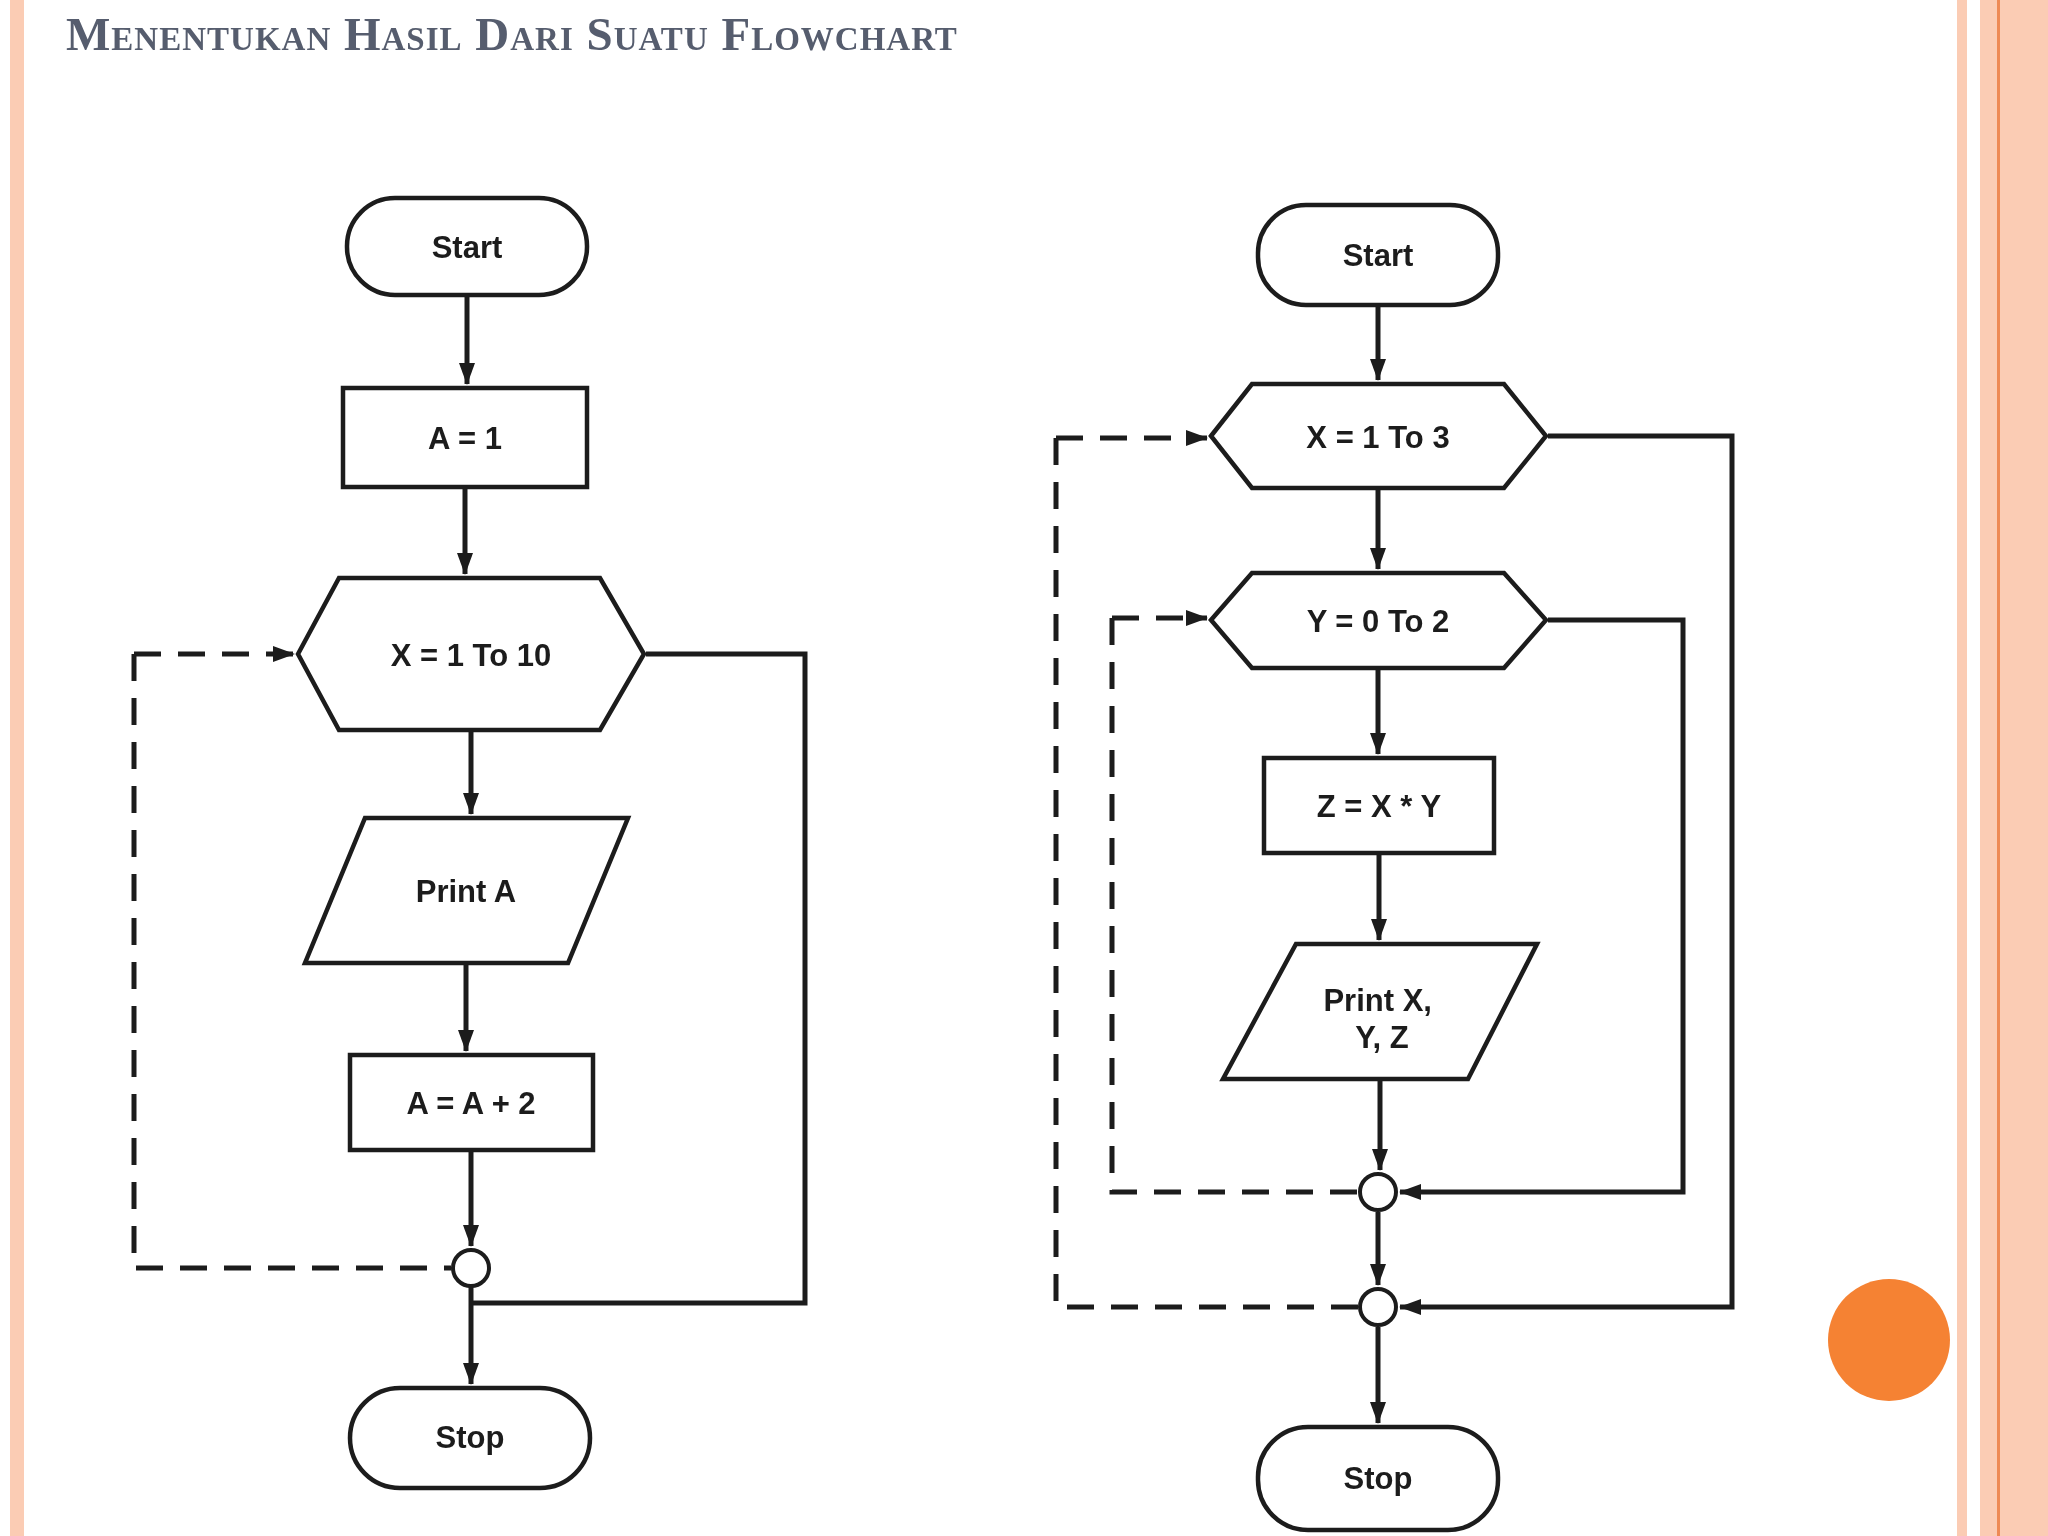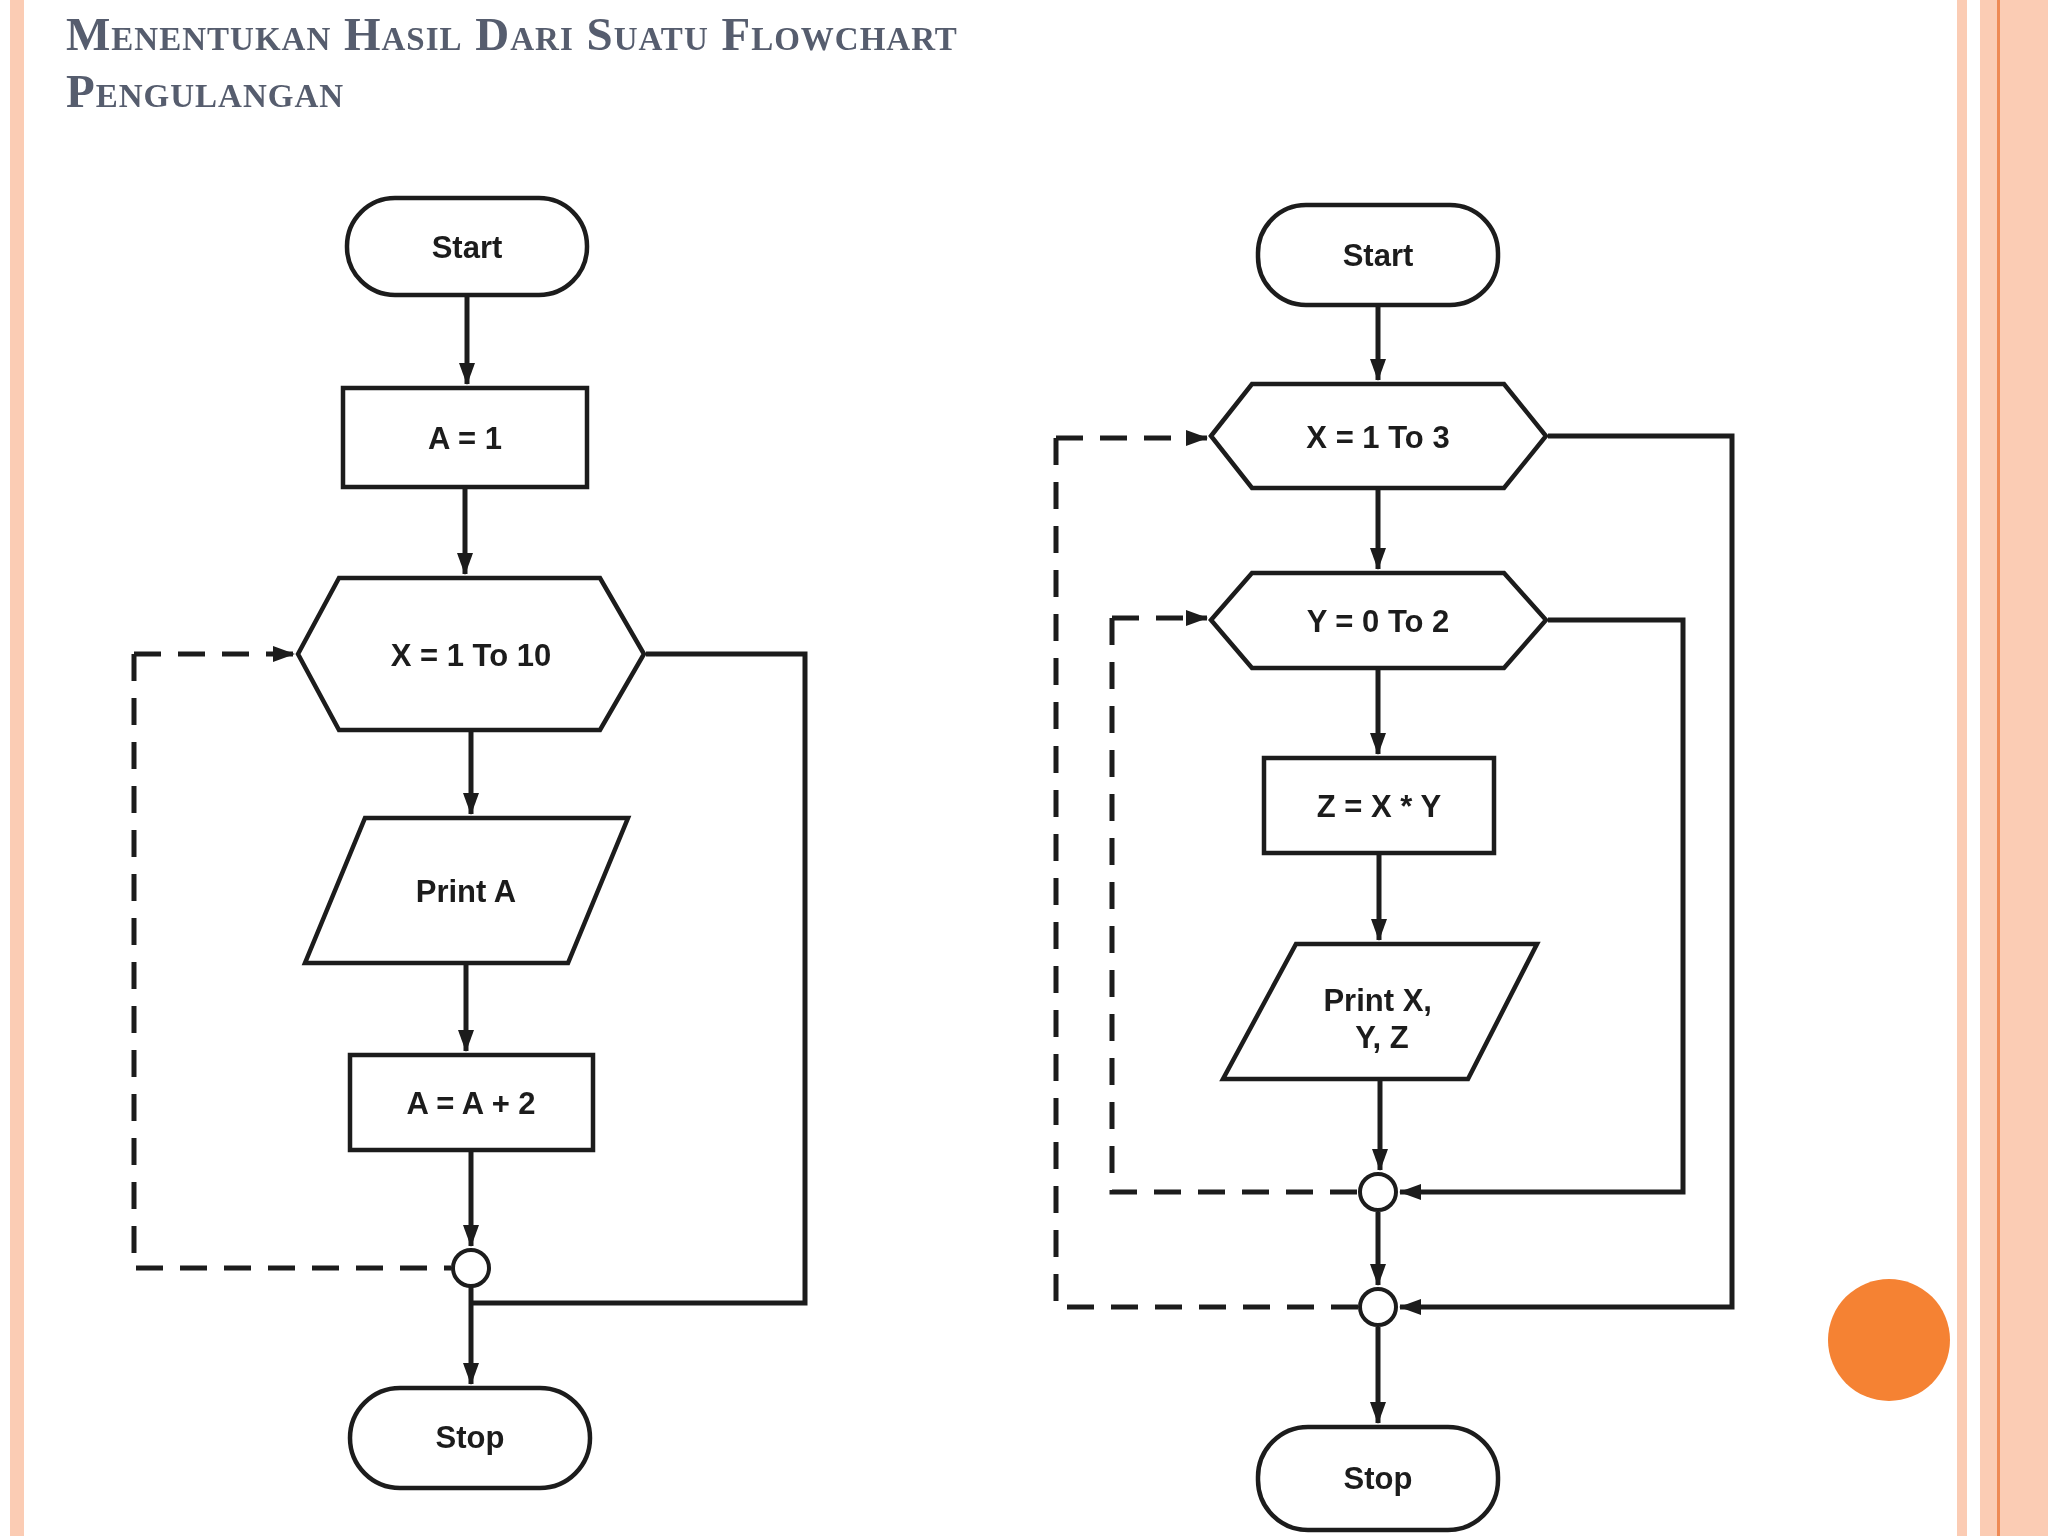--- a/index.html
+++ b/index.html
@@ -92,21 +92,20 @@
 
   <div class="stripe stripe-left"></div>
   <div class="stripe stripe-r1"></div>
   <div class="stripe stripe-r2"></div>
   <div class="stripe stripe-r-accent"></div>
   <div class="stripe stripe-r3"></div>
   <div class="deco-circle"></div>
 
   <h1 class="title">
     <span class="tline">Menentukan Hasil Dari Suatu Flowchart</span>
-    <span class="tline">Pengulangan</span>
   </h1>
 
   <svg class="flow-canvas" viewBox="0 0 2048 1536">
     <defs>
       <marker id="ah" markerUnits="userSpaceOnUse" markerWidth="26" markerHeight="20" refX="21" refY="8" orient="auto">
         <path d="M0,0 L22,8 L0,16 Z" fill="#1c1c1c"></path>
       </marker>
     </defs>
 
     <g>

